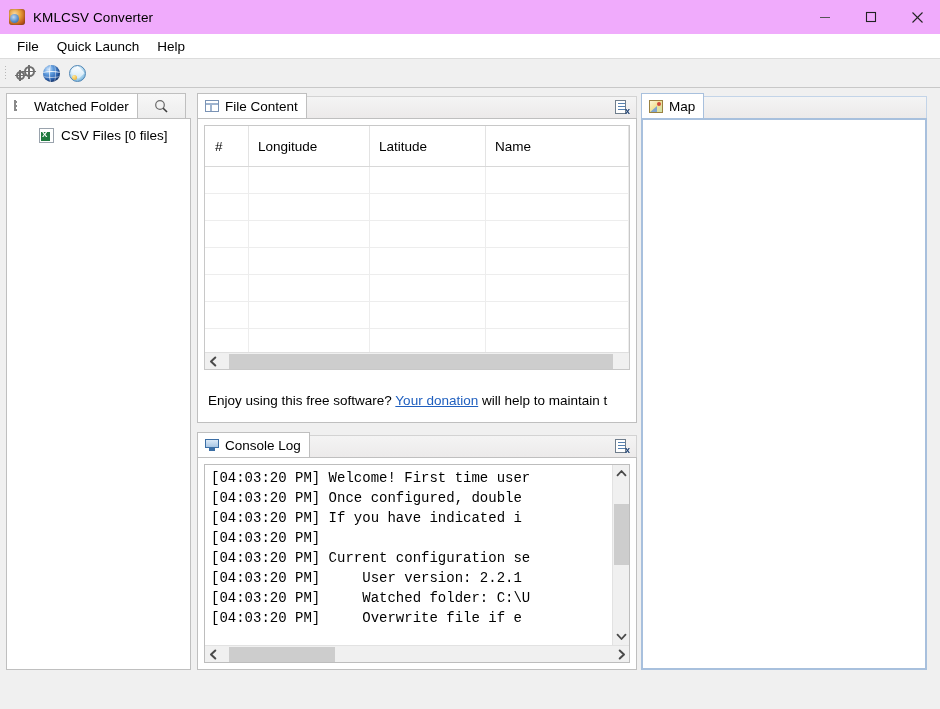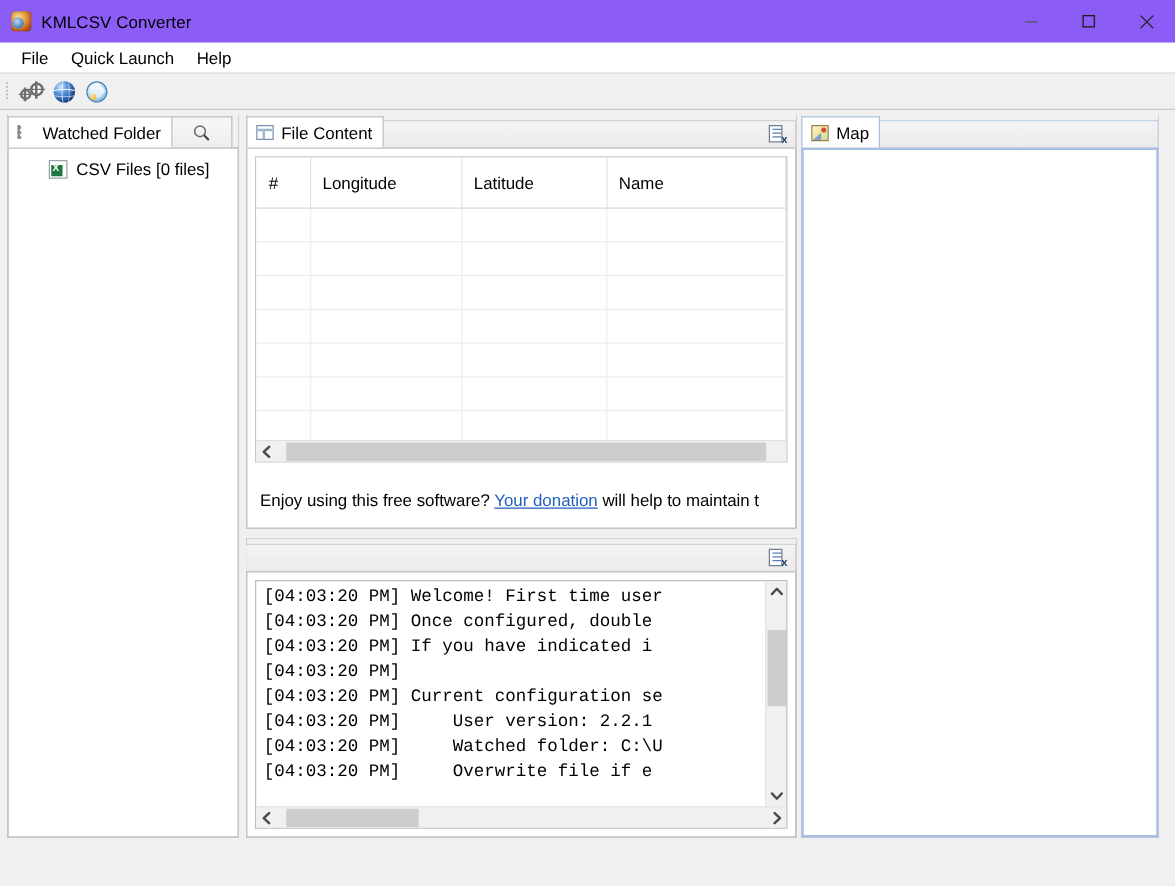--- a/index.html
+++ b/index.html
@@ -11,21 +11,21 @@
     font-family: "Liberation Sans", sans-serif;
     font-size: 13px;
     color: #000;
     overflow: hidden;
     position: relative;
   }
 
   
   .titlebar {
     height: 34px;
-    background: #8b5cf6;
+    background: #f0abfc;
     display: flex;
     align-items: center;
     position: relative;
   }
   .title-icon {
     width: 16px; height: 16px;
     margin-left: 9px; margin-right: 8px;
     position: relative;
     border-radius: 3px;
     background: radial-gradient(circle at 35% 32%, #f6d9a2 0%, #e8a13c 38%, #c05a1c 72%, #8d3a12 100%);
@@ -147,21 +147,21 @@
   
   .main {
     position: absolute;
     left: 0; top: 88px;
     width: 940px; height: 589px;
   }
 
   
   .panel {
     position: absolute;
-    background: #701a75;
+    background: #c4b5fd;
     box-sizing: border-box;
   }
 
   
   .tabrow {
     position: relative;
     height: 26px;
     display: flex;
     align-items: flex-end;
     background: #f0f0f0;
@@ -615,20 +615,24 @@
             <div class="sb-thumb" id="fc-hthumb" style="left: 2%; width: 94%;"></div>
           </div>
         </div>
       </div>
       <div class="donation"><span>Enjoy using this free software? </span><a href="#">Your donation</a><span> will help to maintain t</span></div>
     </div>
   </div>
 
   <div class="panel" id="console-panel">
     <div class="tabrow">
+      <div class="tab">
+        <span class="ico-monitor"></span>
+        <span class="tab-label">Console Log</span>
+      </div>
       <div class="tabrow-fill">
         <span class="ico-clear">
           <span class="doc">
               <i></i>
               <i></i>
               <i></i>
             </span>
           <span class="xb">x</span>
         </span>
       </div>

